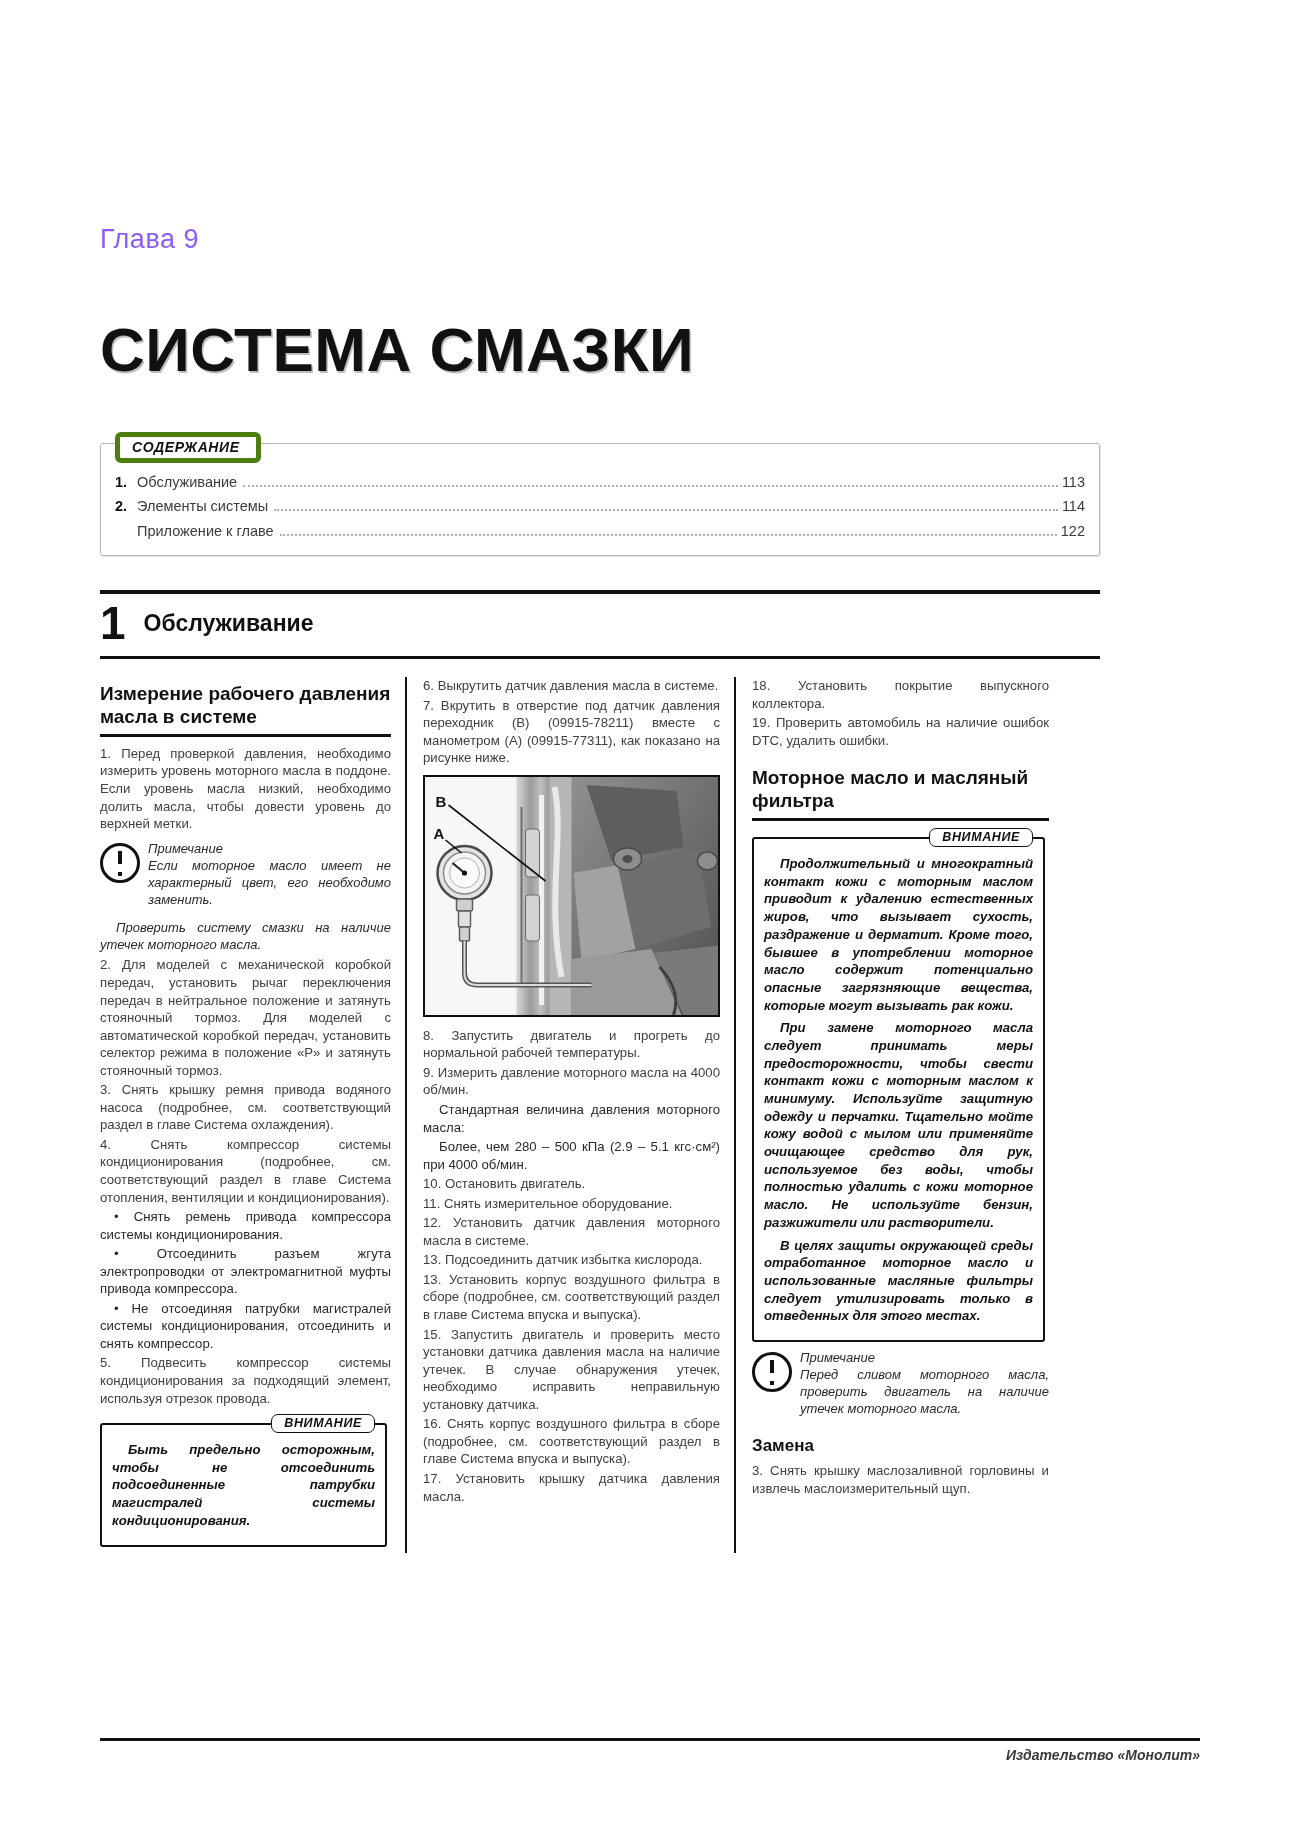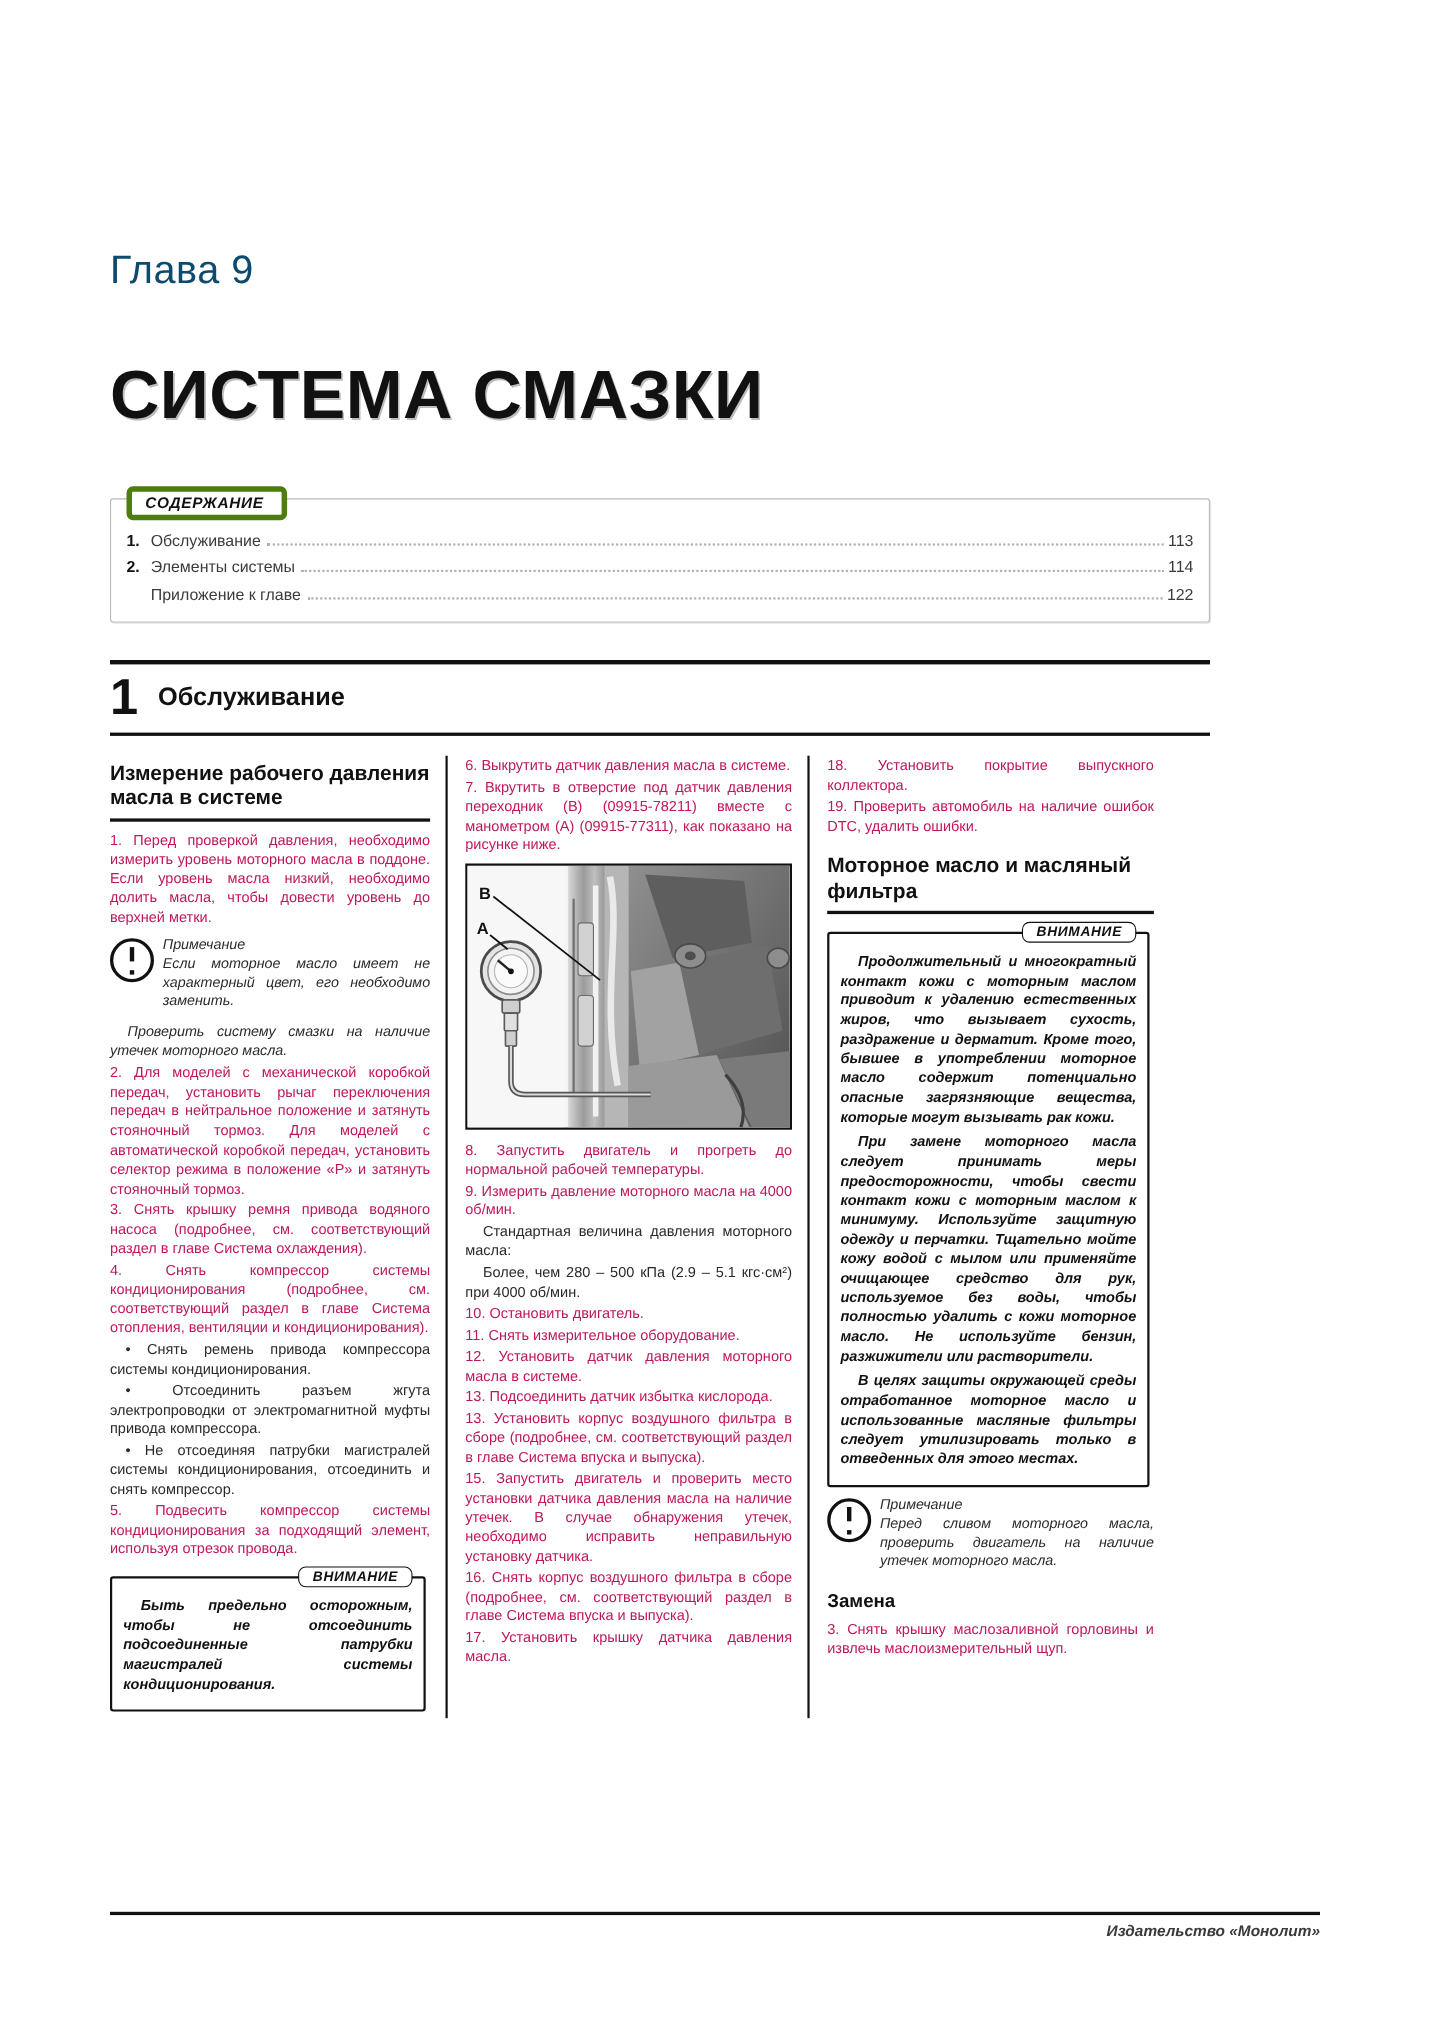--- a/index.html
+++ b/index.html
@@ -24,24 +24,24 @@
   }
   .content {
     position: absolute;
     left: 100px;
     top: 225px;
     width: 1000px;
   }
 
   
   .chapter-label {
-    font-size: 36px;
+    font-size: 27px;
     font-weight: 400;
     letter-spacing: 0.5px;
-    color: #0c4a6e;
+    color: #8b5cf6;
     margin: 0 0 0 0;
     line-height: 1.1;
   }
   .chapter-title {
     font-size: 62px;
     font-weight: 700;
     letter-spacing: 0.5px;
     color: #111;
     margin: 64px 0 0 0;
     line-height: 1;
@@ -143,21 +143,21 @@
     color: #111;
     margin: 6px 0 6px 0;
     line-height: 1.18;
   }
 
   p.step {
     font-size: 13.2px;
     line-height: 1.33;
     margin: 0 0 2px 0;
     text-align: justify;
-    color: #be185d;
+    color: #404040;
   }
   p.bullet {
     font-size: 13.2px;
     line-height: 1.33;
     margin: 0 0 2px 0;
     text-align: justify;
     text-indent: 14px;
     color: #2a2a2a;
   }
   p.plain {

